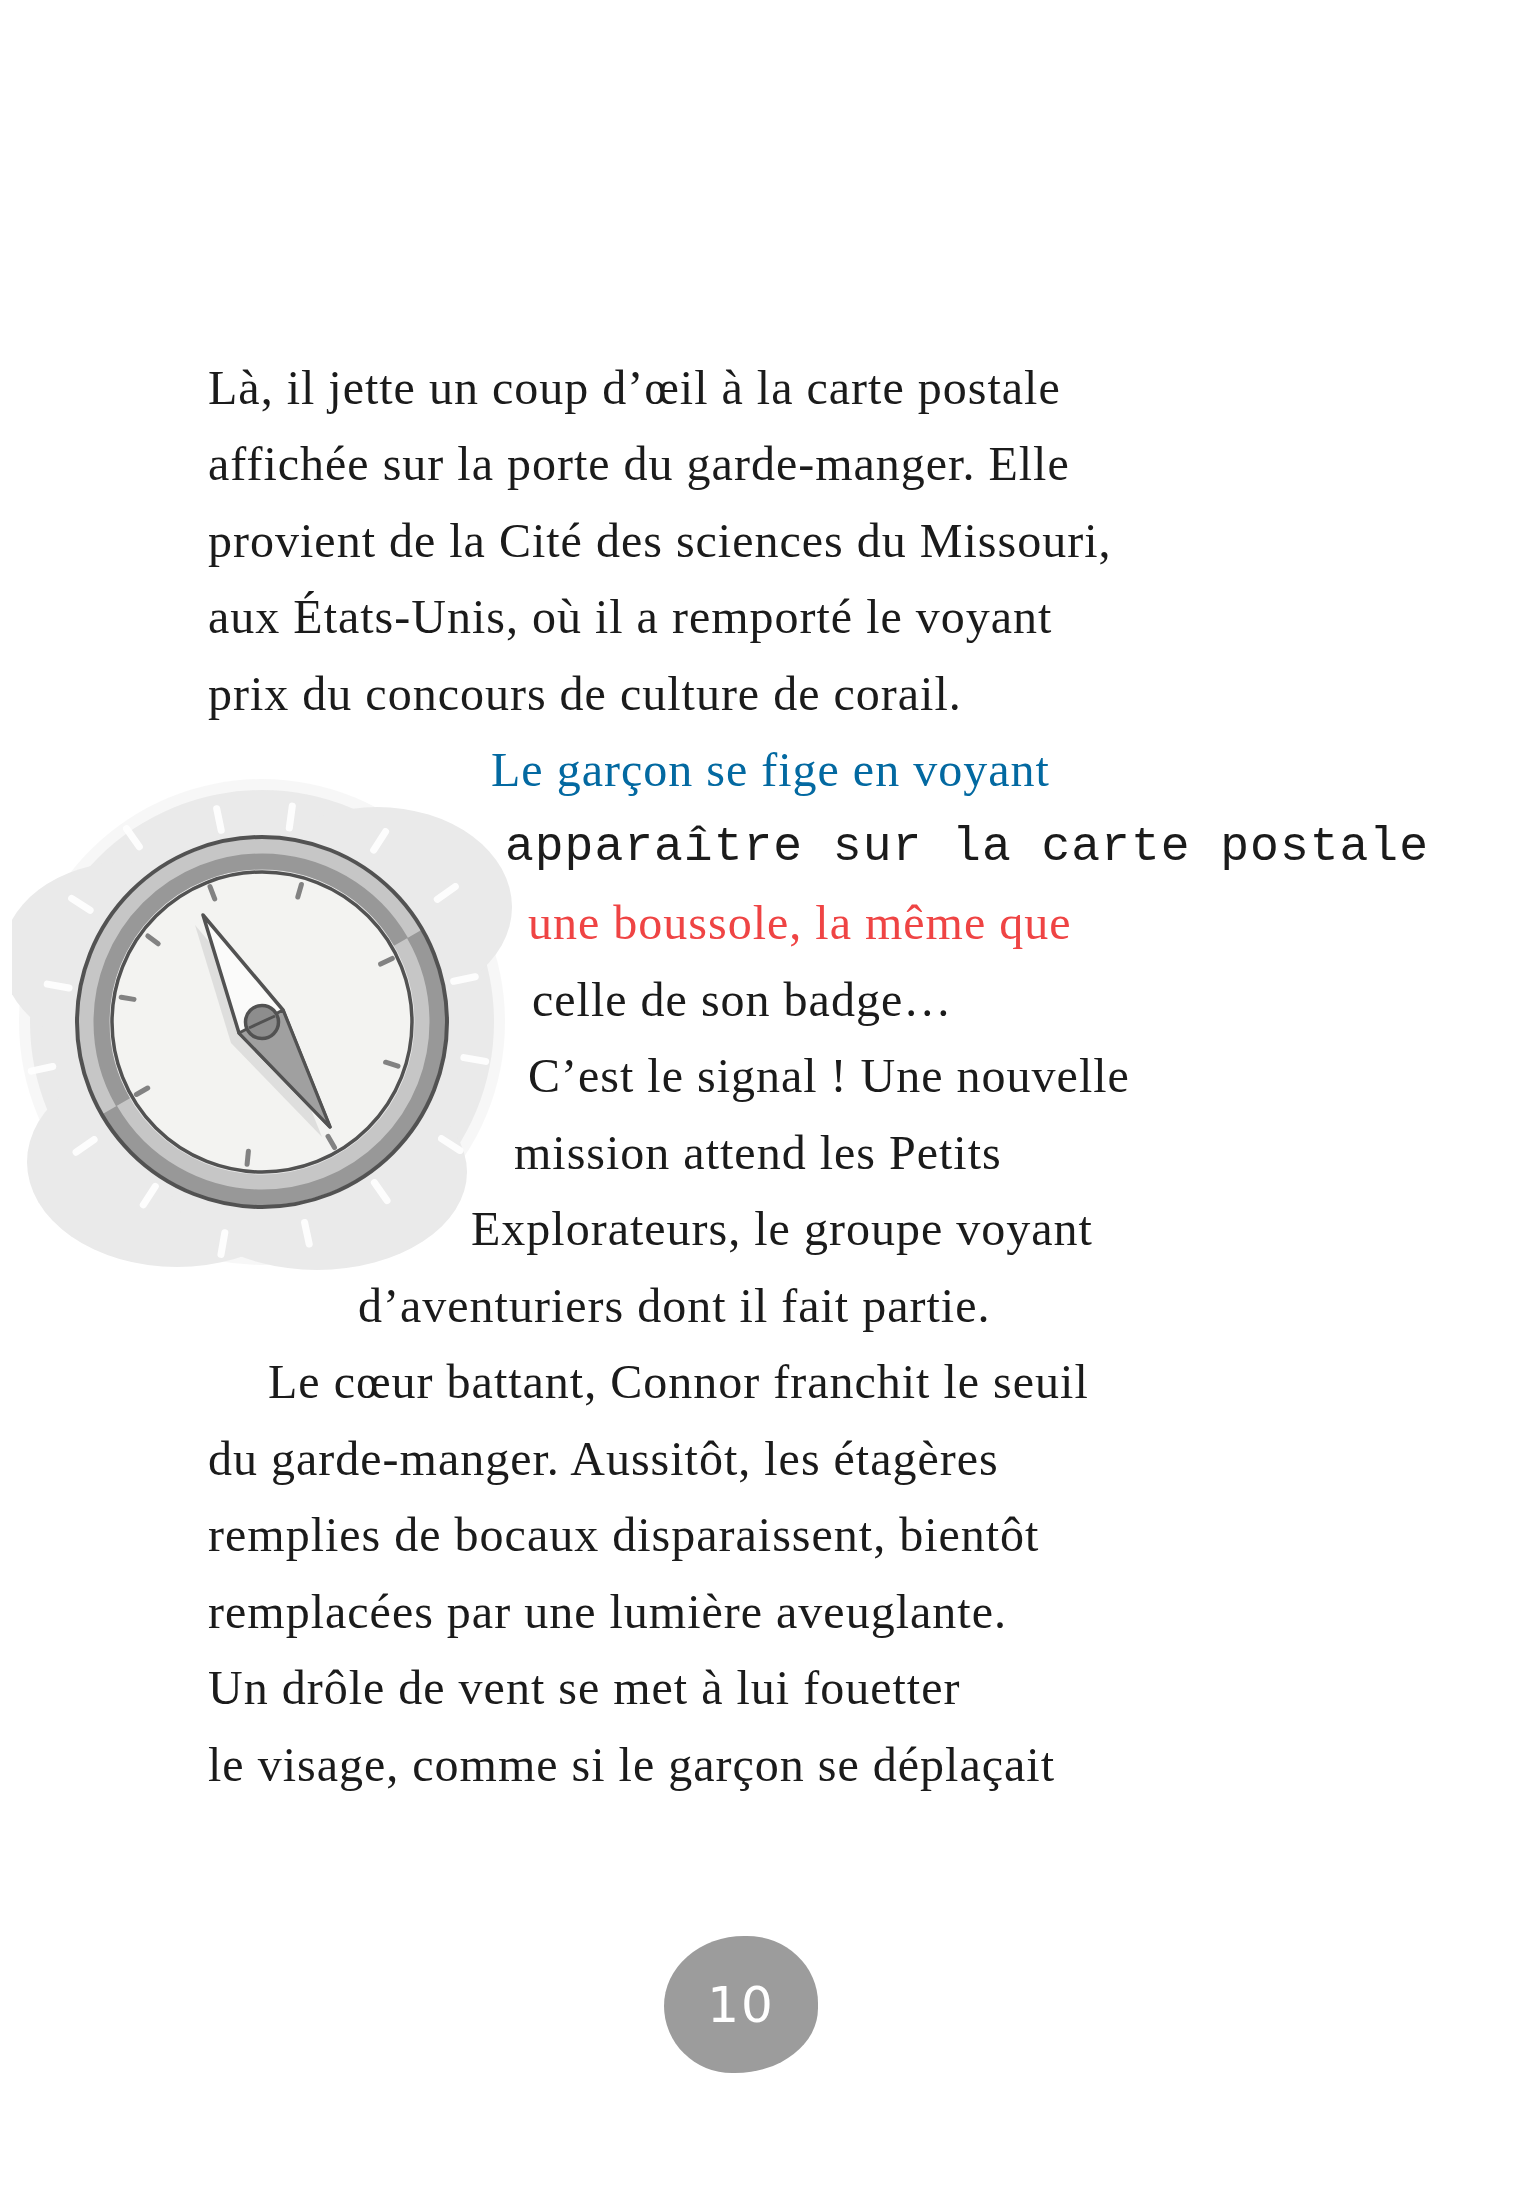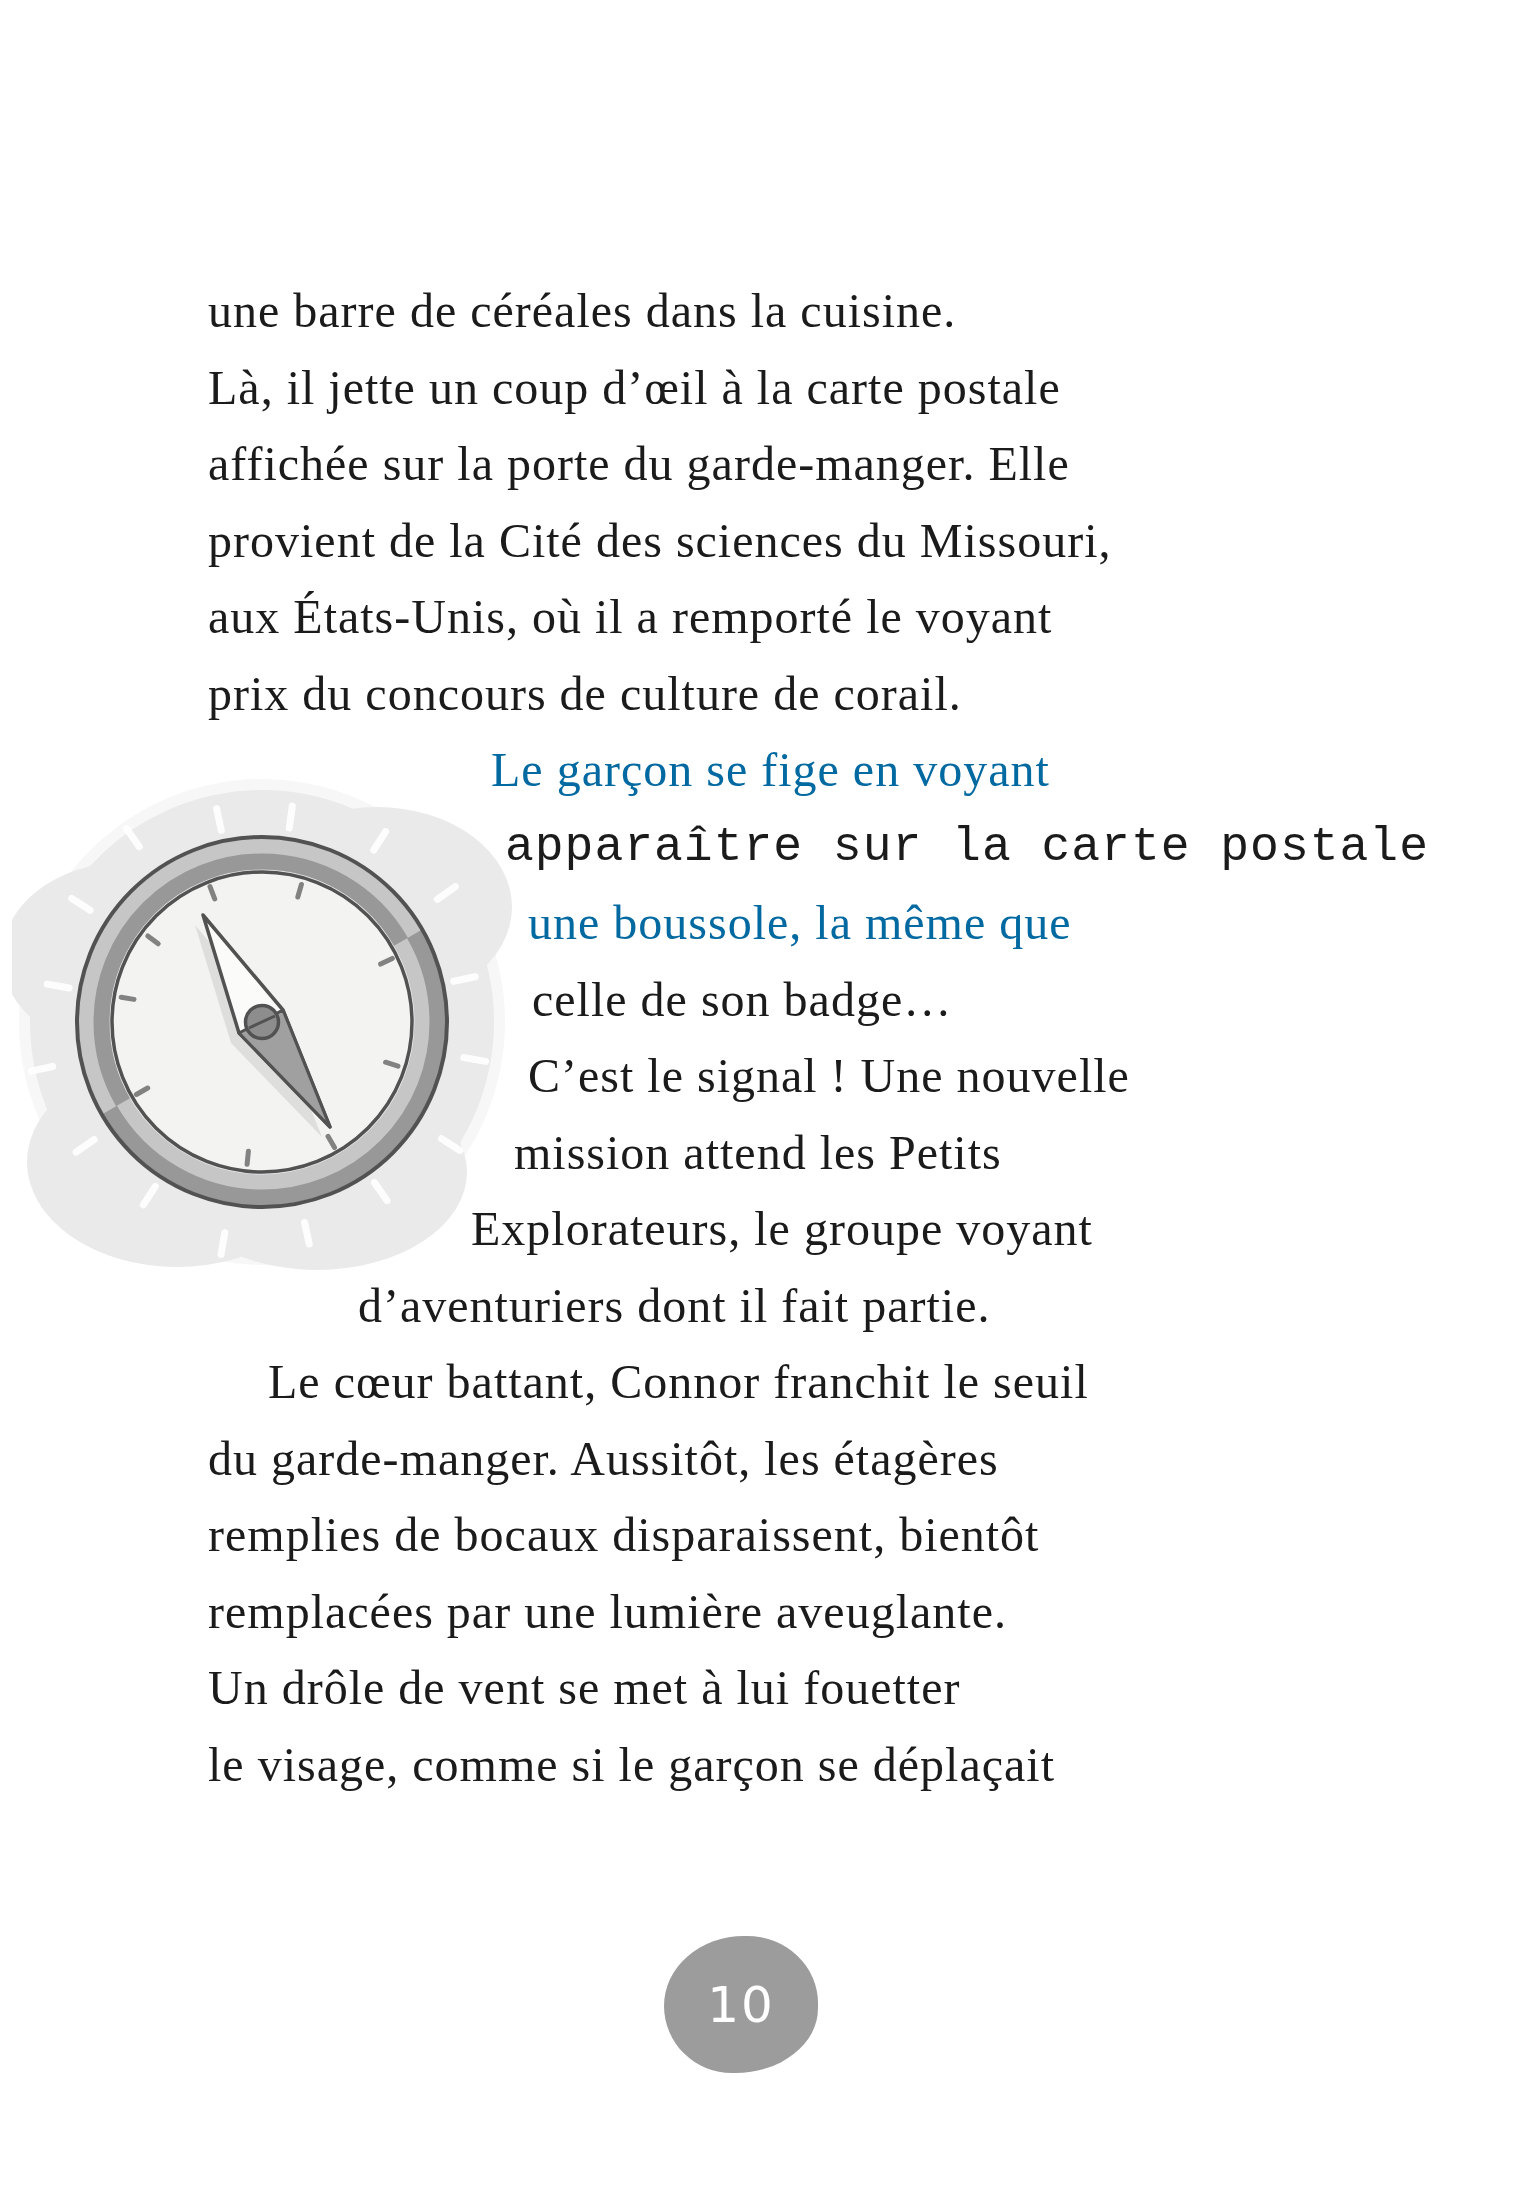--- a/index.html
+++ b/index.html
@@ -43,29 +43,28 @@
     font-size: 50px;
     letter-spacing: 2px;
   }
 </style>
 </head>
 <body>
 
 <div class="page" style="background: rgb(255, 255, 255);">
 
   <div class="text-layer">
-    <div class="line" style="left: 208px; top: 273px; color: rgb(27, 27, 27);">une barre de céréales dans la cuisine.</div>
       <div class="line" style="left: 208px; top: 349.5px; color: rgb(27, 27, 27);">Là, il jette un coup d’œil à la carte postale</div>
       <div class="line" style="left: 208px; top: 426px; color: rgb(27, 27, 27);">affichée sur la porte du garde-manger. Elle</div>
       <div class="line" style="left: 208px; top: 502.5px; color: rgb(27, 27, 27);">provient de la Cité des sciences du Missouri,</div>
       <div class="line" style="left: 208px; top: 579px; color: rgb(27, 27, 27);">aux États-Unis, où il a remporté le voyant</div>
       <div class="line" style="left: 208px; top: 655.5px; color: rgb(27, 27, 27);">prix du concours de culture de corail.</div>
       <div class="line" style="left: 491px; top: 732px; color: #0369a1;">Le garçon se fige en voyant</div>
       <div class="line" style="left: 505px; top: 808.5px; color: rgb(27, 27, 27); font-family: Liberation Mono, monospace;">apparaître sur la carte postale</div>
-      <div class="line" style="left: 528px; top: 885px; color: #0369a1;">une boussole, la même que</div>
+      <div class="line" style="left: 528px; top: 885px; color: #ef4444;">une boussole, la même que</div>
       <div class="line" style="left: 532px; top: 961.5px; color: rgb(27, 27, 27);">celle de son badge…</div>
       <div class="line" style="left: 528px; top: 1038px; color: rgb(27, 27, 27);">C’est le signal ! Une nouvelle</div>
       <div class="line" style="left: 514px; top: 1114.5px; color: rgb(27, 27, 27);">mission attend les Petits</div>
       <div class="line" style="left: 471px; top: 1191px; color: rgb(27, 27, 27);">Explorateurs, le groupe voyant</div>
       <div class="line" style="left: 358px; top: 1267.5px; color: rgb(27, 27, 27);">d’aventuriers dont il fait partie.</div>
       <div class="line" style="left: 268px; top: 1344px; color: rgb(27, 27, 27);">Le cœur battant, Connor franchit le seuil</div>
       <div class="line" style="left: 208px; top: 1420.5px; color: rgb(27, 27, 27);">du garde-manger. Aussitôt, les étagères</div>
       <div class="line" style="left: 208px; top: 1497px; color: rgb(27, 27, 27);">remplies de bocaux disparaissent, bientôt</div>
       <div class="line" style="left: 208px; top: 1573.5px; color: rgb(27, 27, 27);">remplacées par une lumière aveuglante.</div>
       <div class="line" style="left: 208px; top: 1726.5px; color: rgb(27, 27, 27);">le visage, comme si le garçon se déplaçait</div>

